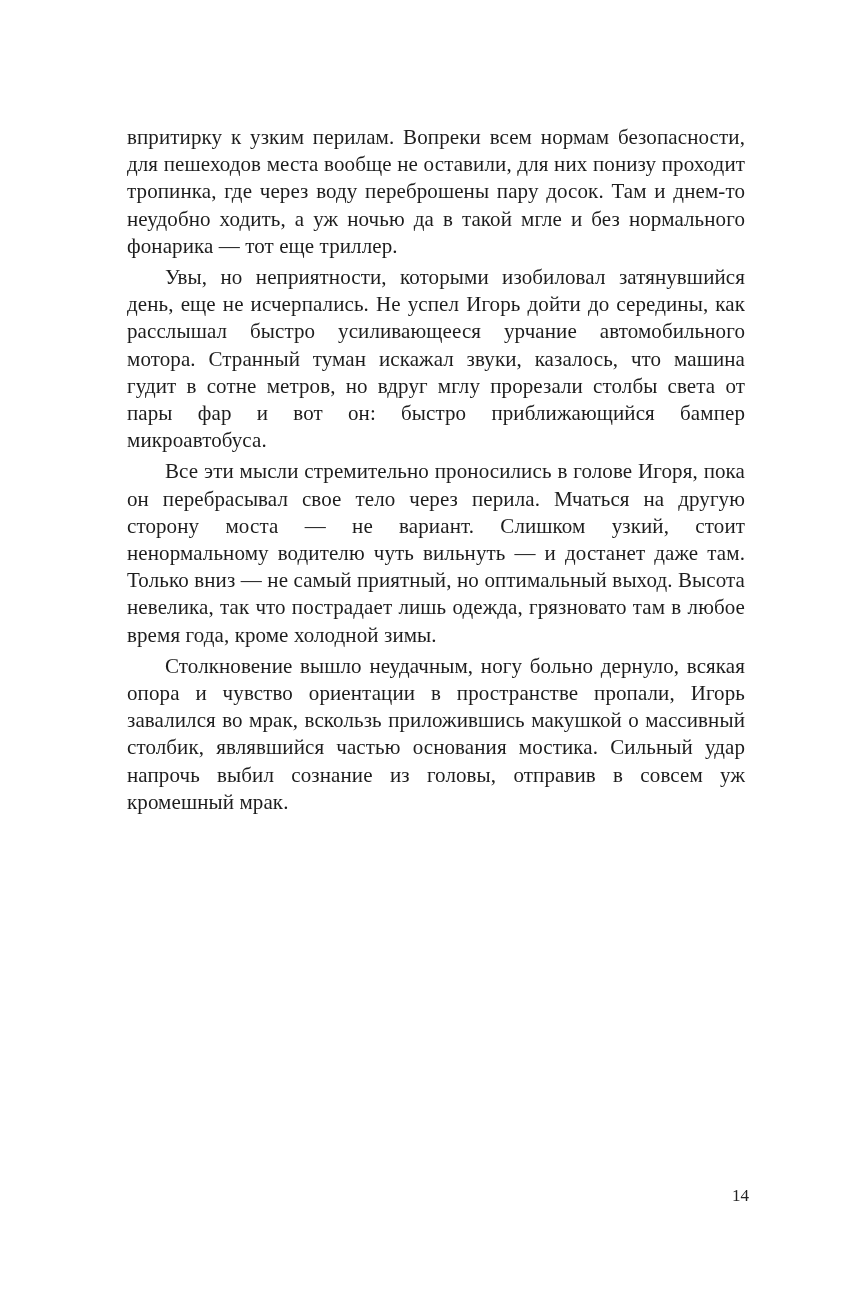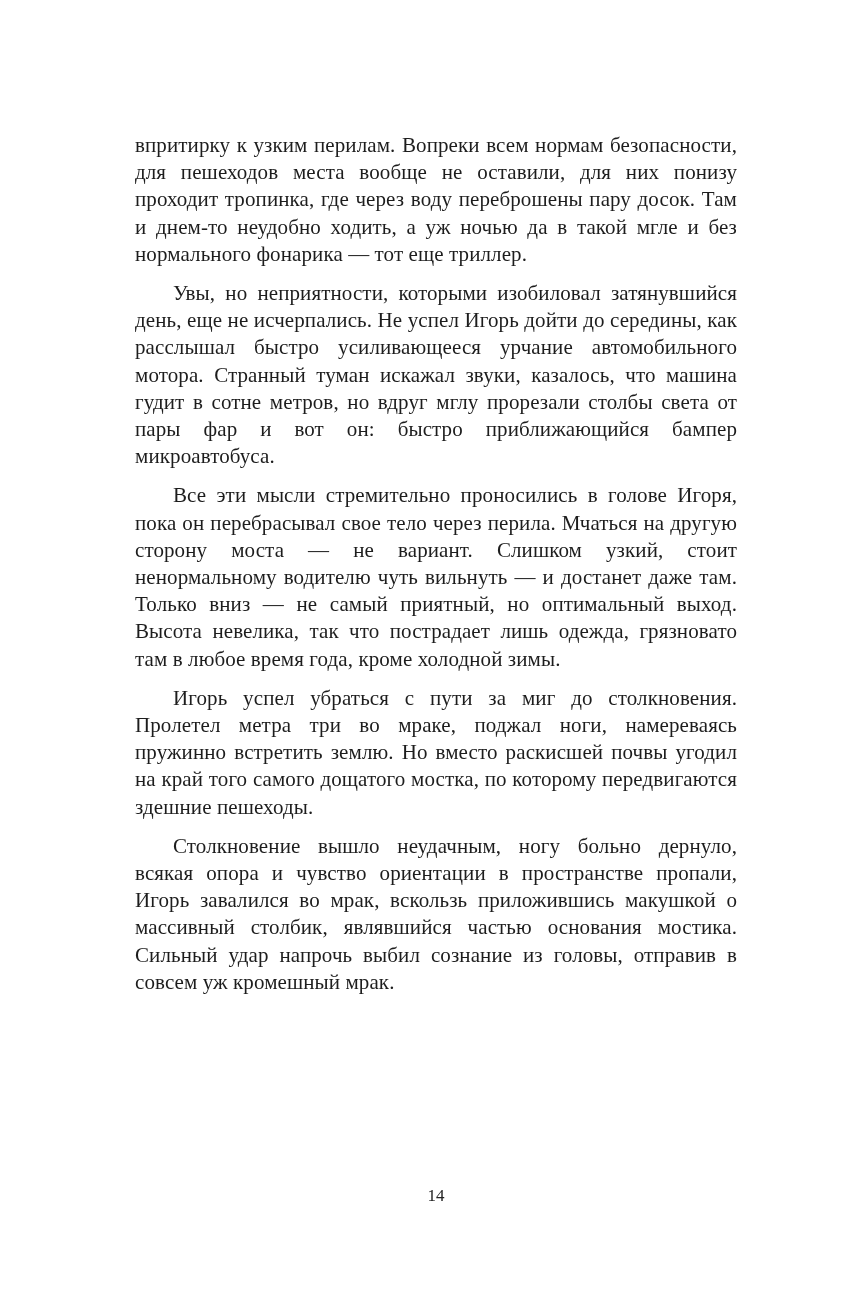--- a/index.html
+++ b/index.html
@@ -26,42 +26,41 @@
       width: 626px;
       font-size: 21px;
       line-height: 27.2px;
       text-align: justify;
       text-justify: inter-word;
       hyphens: auto;
       -webkit-hyphens: auto;
       letter-spacing: 0.1px;
     }
     .text-block p {
-      margin: 12px;
+      margin: 4px;
       padding: 0;
       text-indent: 38px;
     }
     .text-block p.continuation {
       text-indent: 0;
     }
     .page-number {
       position: absolute;
       left: 123px;
       top: 1186px;
       width: 626px;
-      text-align: center;
+      text-align: right;
       font-size: 17px;
       color: #222222;
     }
   </style>
 </head>
 <body>
 
 <div class="book-page">
   <div class="text-block">
     <p class="continuation">впритирку к узким перилам. Вопреки всем нормам безопасности, для пешеходов места вообще не оставили, для них понизу проходит тропинка, где через воду переброшены пару досок. Там и днем-то неудобно ходить, а уж ночью да в такой мгле и без нормального фонарика — тот еще триллер.</p>
     <p>Увы, но неприятности, которыми изобиловал затянувшийся день, еще не исчерпались. Не успел Игорь дойти до середины, как расслышал быстро усиливающееся урчание автомобильного мотора. Странный туман искажал звуки, казалось, что машина гудит в сотне метров, но вдруг мглу прорезали столбы света от пары фар и вот он: быстро приближающийся бампер микроавтобуса.</p>
     <p>Все эти мысли стремительно проносились в голове Игоря, пока он перебрасывал свое тело через перила. Мчаться на другую сторону моста — не вариант. Слишком узкий, стоит ненормальному водителю чуть вильнуть — и достанет даже там. Только вниз — не самый приятный, но оптимальный выход. Высота невелика, так что пострадает лишь одежда, грязновато там в любое время года, кроме холодной зимы.</p>
-    <p>Игорь успел убраться с пути за миг до столкновения. Пролетел метра три во мраке, поджал ноги, намереваясь пружинно встретить землю. Но вместо раскисшей почвы угодил на край того самого дощатого мостка, по которому передвигаются здешние пешеходы.</p>
     <p>Столкновение вышло неудачным, ногу больно дернуло, всякая опора и чувство ориентации в пространстве пропали, Игорь завалился во мрак, вскользь приложившись макушкой о массивный столбик, являвшийся частью основания мостика. Сильный удар напрочь выбил сознание из головы, отправив в совсем уж кромешный мрак.</p>
   </div>
   <div class="page-number">14</div>
 </div>
 
 </body></html>

